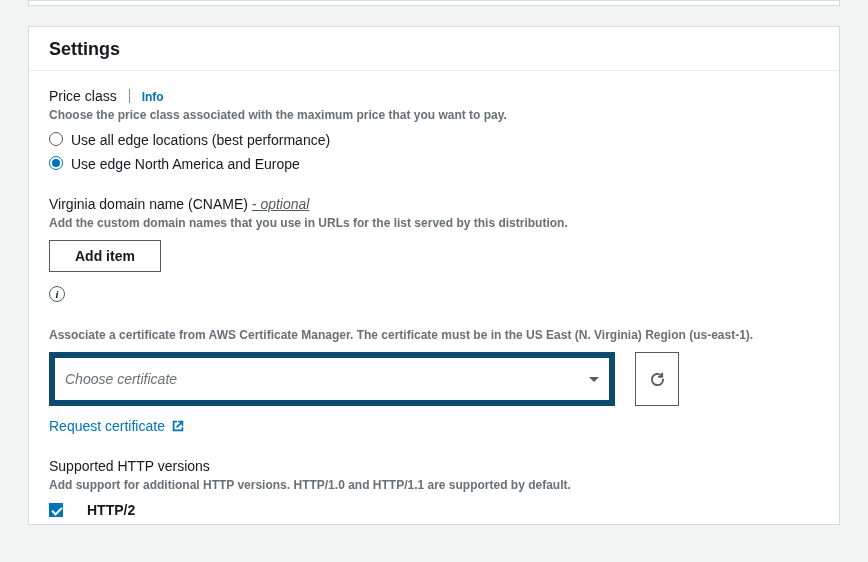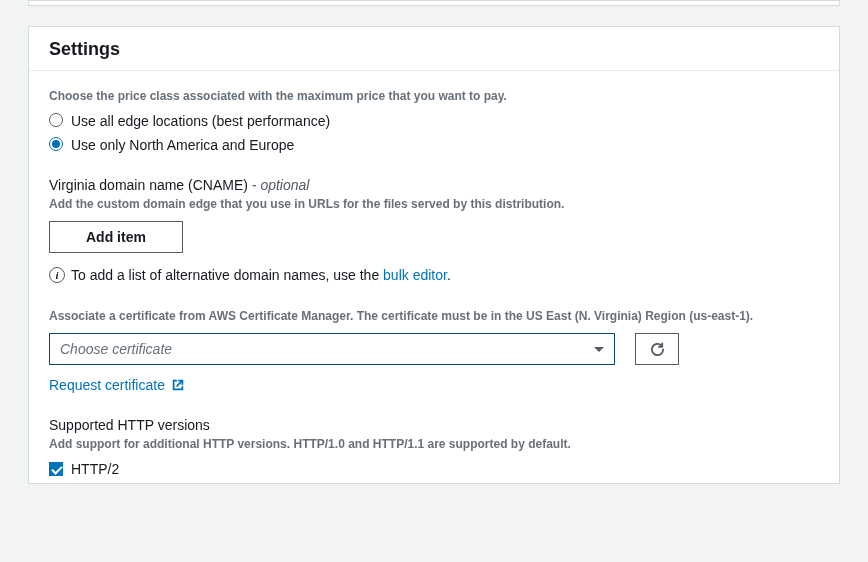--- a/index.html
+++ b/index.html
@@ -49,20 +49,21 @@
       gap: 10px;
       margin-bottom: 2px;
     }
     .field-label {
       font-size: 14px;
       color: #16191f;
     }
     .optional {
       font-style: italic;
       color: #545b64;
+      text-decoration: underline;
     }
     .pipe {
       border-left: 1px solid #879196;
       height: 14px;
       display: inline-block;
       margin: 0 2px;
       position: relative;
       top: 2px;
     }
     .info-link {
@@ -112,21 +113,21 @@
       background: #0073bb;
       border-radius: 50%;
     }
     .radio-label {
       color: #16191f;
     }
     .btn {
       display: inline-flex;
       align-items: center;
       justify-content: center;
-      padding: 6px 36px;
+      padding: 6px 25px;
       border: 1px solid #545b64;
       background: #fff;
       color: #16191f;
       font-weight: 700;
       font-size: 14px;
       cursor: pointer;
       min-height: 32px;
     }
     .btn-icon {
       padding: 6px 12px;
@@ -160,22 +161,22 @@
     }
     .select-row {
       display: flex;
       gap: 20px;
       align-items: stretch;
       margin-top: 2px;
     }
     .select {
       flex: 1;
       max-width: 566px;
-      border: 1px solid #0c4a6e;
-      padding: 6px 10px;
+      border: 6px solid #0c4a6e;
+      padding: 13px 10px;
       display: flex;
       align-items: center;
       justify-content: space-between;
       cursor: pointer;
       background: #fff;
       min-height: 32px;
     }
     .select-placeholder {
       color: #687078;
       font-style: italic;
@@ -199,23 +200,24 @@
       color: #0073bb;
       cursor: pointer;
     }
     .ext-icon {
       width: 14px;
       height: 14px;
     }
     .checkbox-option {
       display: flex;
       align-items: center;
-      gap: 8px;
+      gap: 24px;
       margin-top: 8px;
       cursor: pointer;
+      font-weight: bold;
     }
     .checkbox {
       width: 14px;
       height: 14px;
       border: 1px solid #0073bb;
       background: #0073bb;
       flex-shrink: 0;
       position: relative;
     }
     .checkbox::after {
@@ -237,48 +239,50 @@
   <div class="ghost-panel"></div>
 
   <div class="panel">
     <div class="panel-header">
       <h2 class="panel-title">Settings</h2>
     </div>
 
     <div class="panel-body">
 
       <div class="field-group">
+        <div class="field-label-row">
+          <span class="field-label">Price class</span>
+          <span class="pipe"></span>
+          <span class="info-link">Info</span>
+        </div>
         <div class="field-hint">Choose the price class associated with the maximum price that you want to pay.</div>
 
         <div class="radio-group">
           <label class="radio-option">
             <span class="radio"></span>
             <span class="radio-label">Use all edge locations (best performance)</span>
           </label>
           <label class="radio-option">
             <span class="radio selected"></span>
-            <span class="radio-label">Use only North America and Europe</span>
+            <span class="radio-label">Use edge North America and Europe</span>
           </label>
         </div>
       </div>
 
       <div class="field-group">
         <div class="field-label-row">
           <span class="field-label">
             <span>Virginia domain name (CNAME)</span>
             <span class="optional">- optional</span>
           </span>
         </div>
-        <div class="field-hint">Add the custom domain edge that you use in URLs for the files served by this distribution.</div>
+        <div class="field-hint">Add the custom domain names that you use in URLs for the list served by this distribution.</div>
         <button class="btn">Add item</button>
         <div class="info-row">
           <span class="info-icon">i</span>
-          <span>
-            <span>To add a list of alternative domain names, use the </span><span class="link">bulk editor</span><span>.</span>
-          </span>
         </div>
       </div>
 
       <div class="field-group">
         <div class="field-hint">Associate a certificate from AWS Certificate Manager. The certificate must be in the US East (N. Virginia) Region (us-east-1).</div>
 
         <div class="select-row">
           <div class="select">
             <span class="select-placeholder">Choose certificate</span>
             <span class="caret"></span>

